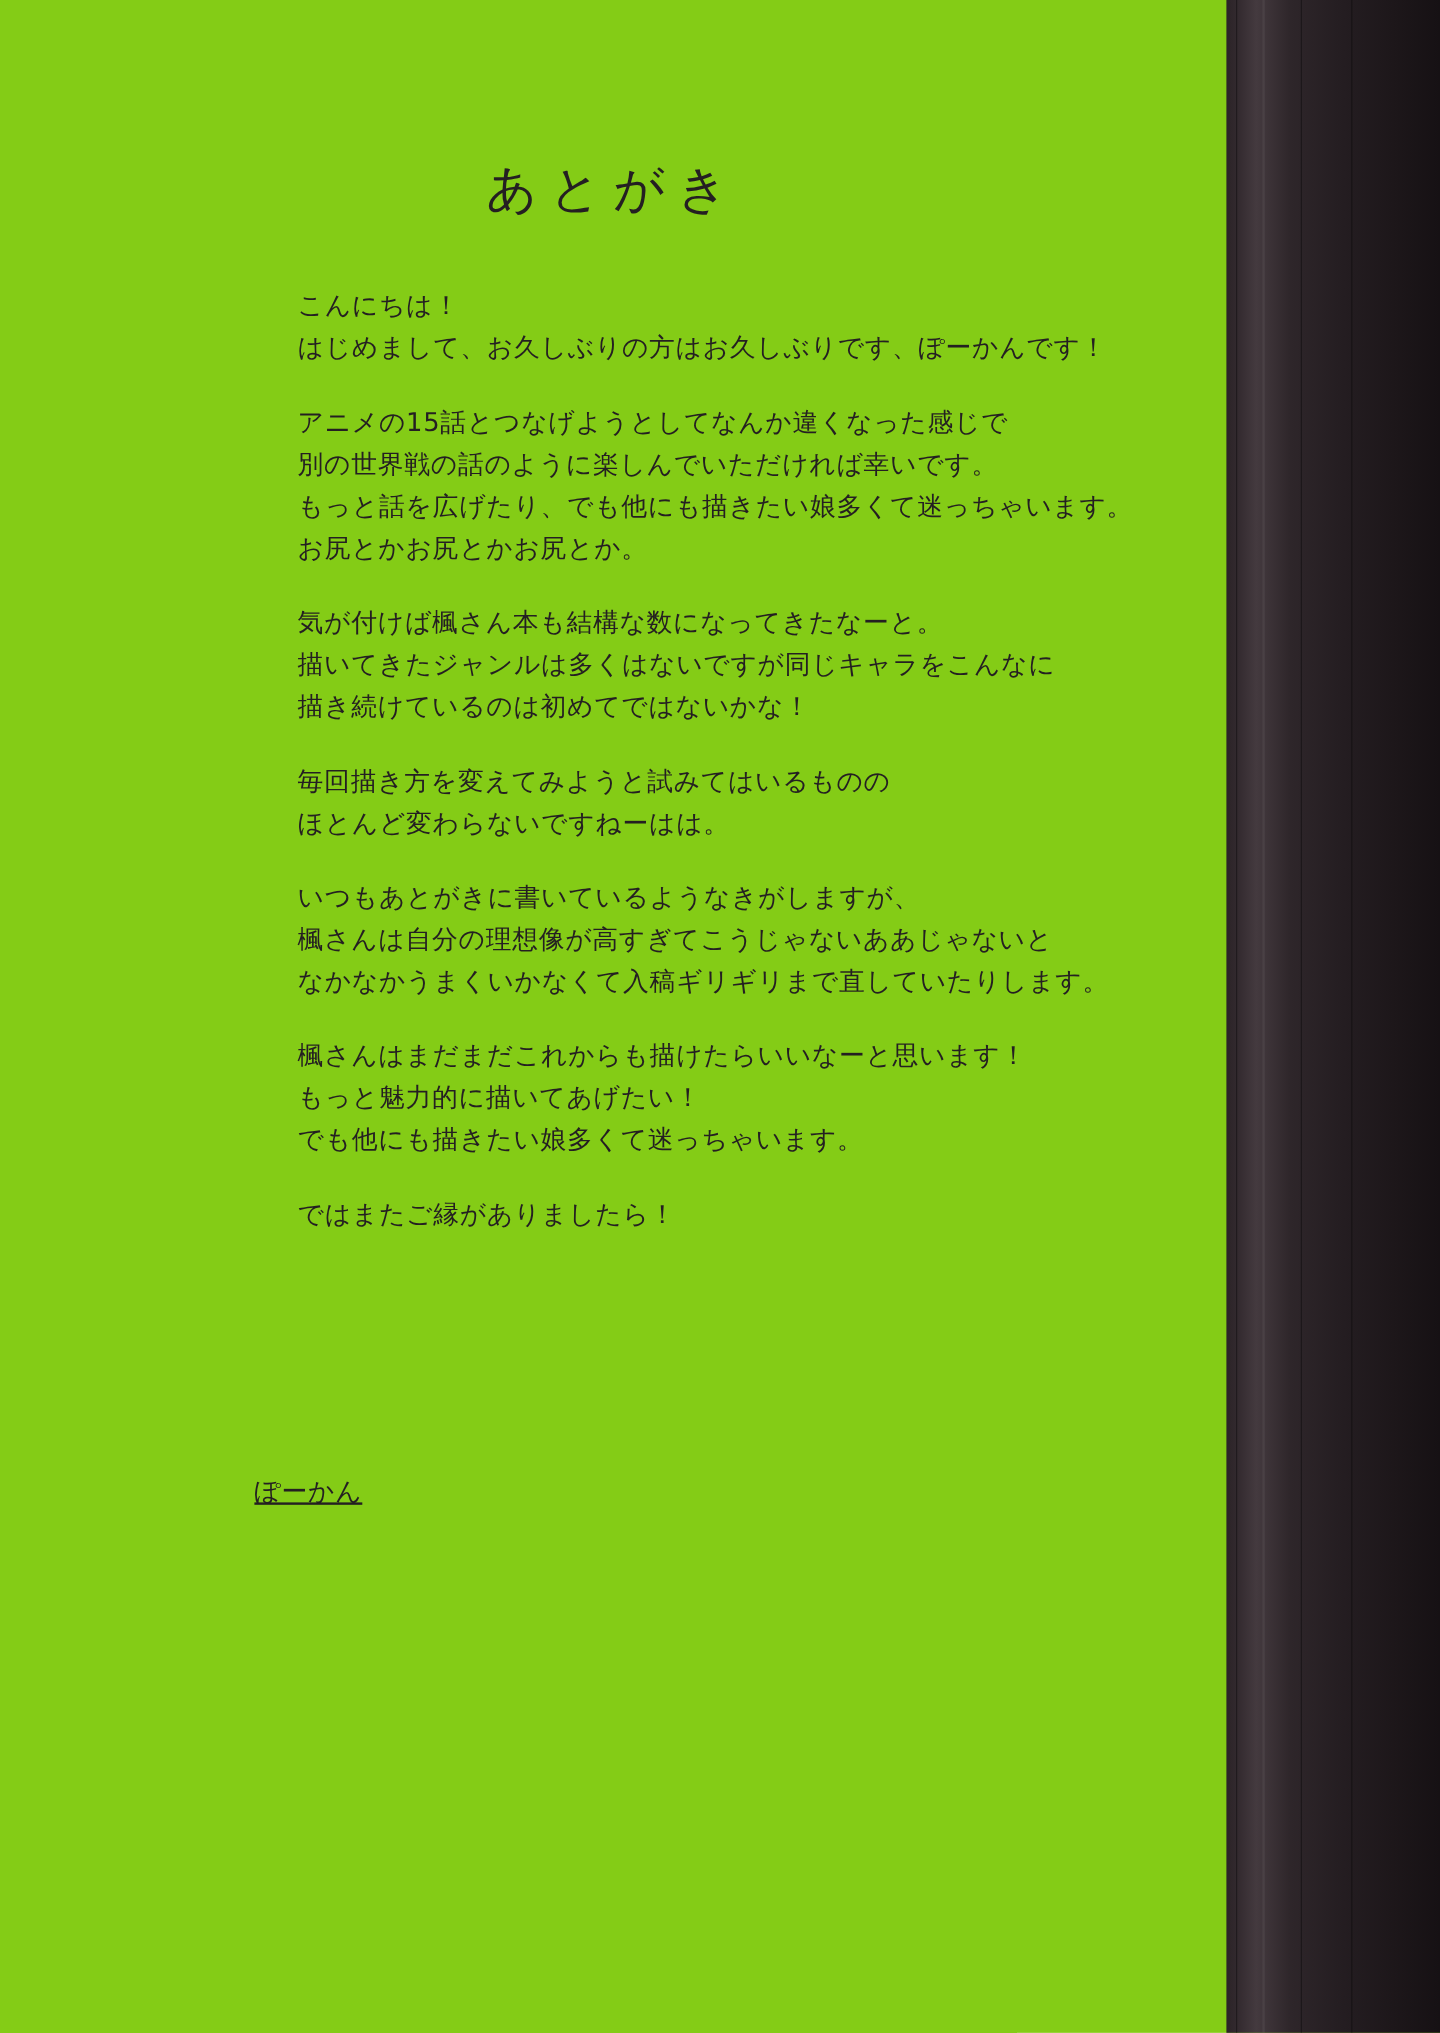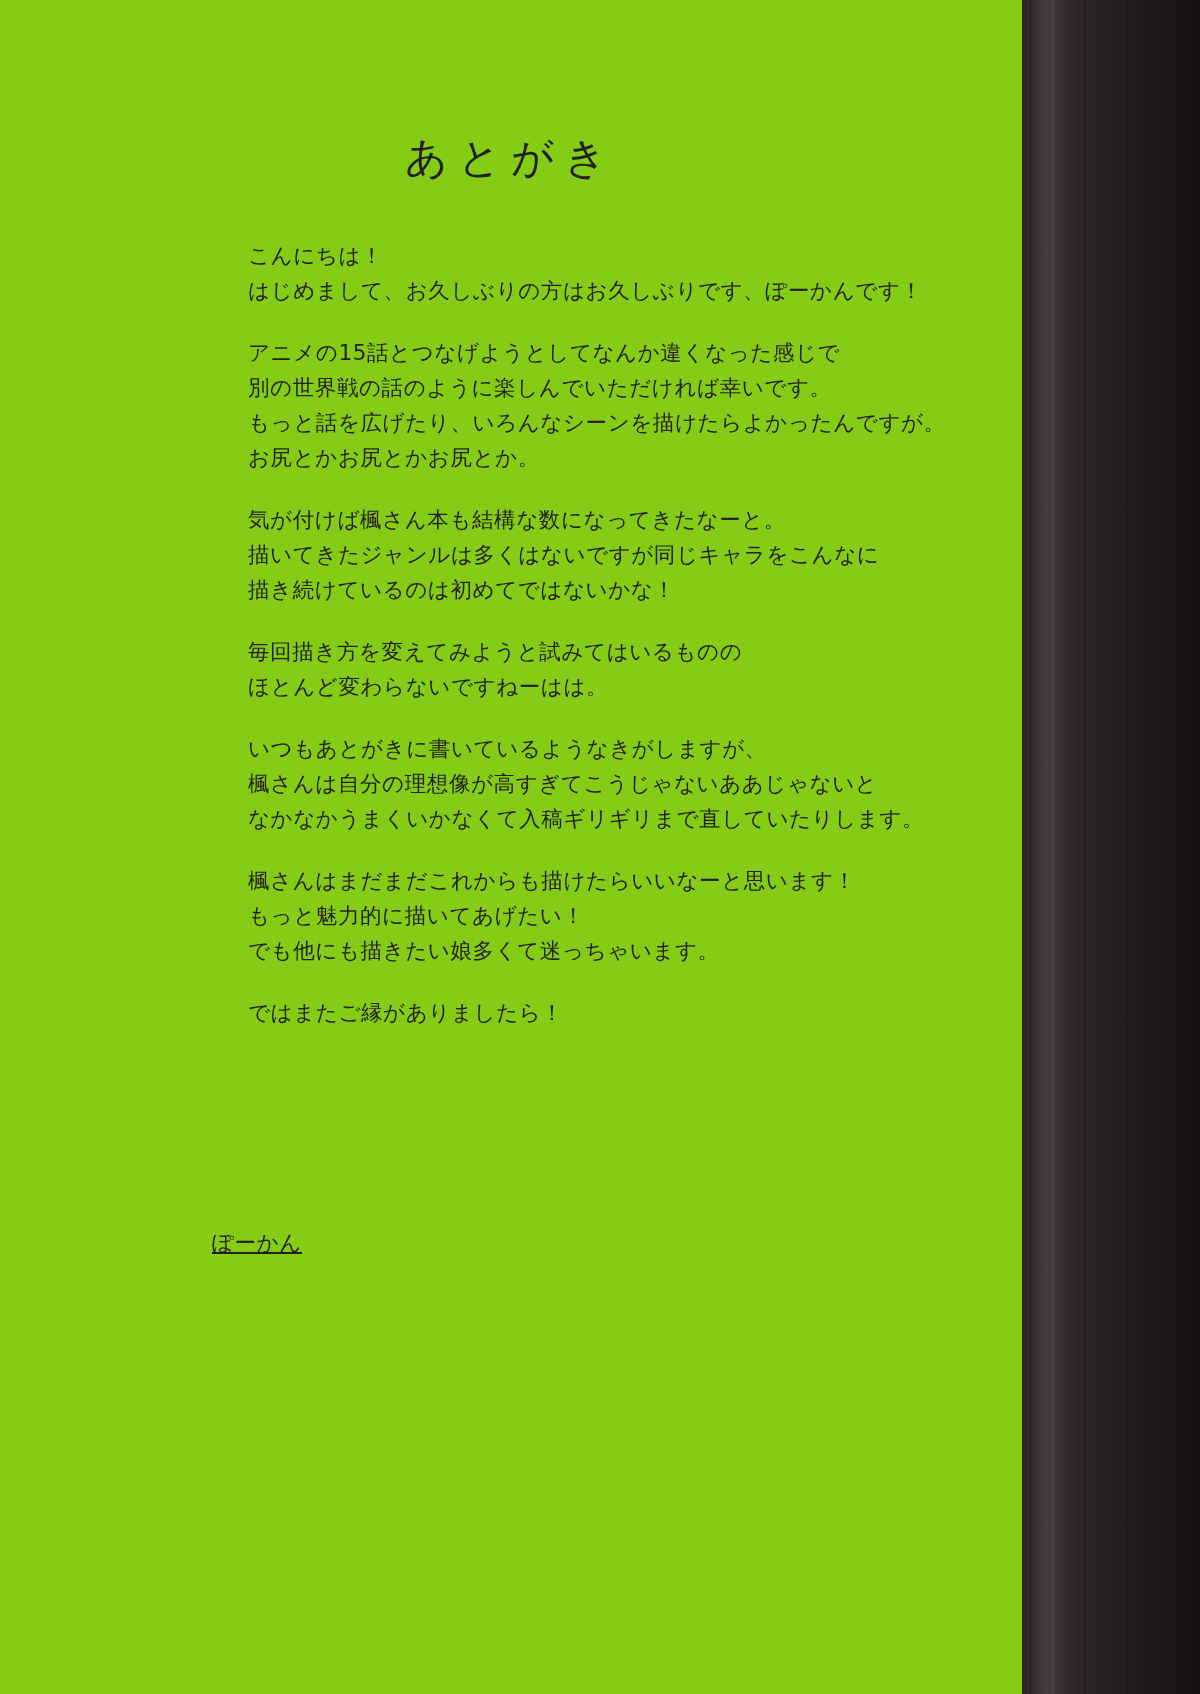--- a/index.html
+++ b/index.html
@@ -103,21 +103,21 @@
 
   <div class="content">
 
     <div class="title">あとがき</div>
 
     <div class="body-text">
       <p class="para">こんにちは！
 はじめまして、お久しぶりの方はお久しぶりです、ぽーかんです！</p>
       <p class="para">アニメの15話とつなげようとしてなんか違くなった感じで
 別の世界戦の話のように楽しんでいただければ幸いです。
-もっと話を広げたり、いろんなシーンを描けたらよかったんですが。
+もっと話を広げたり、でも他にも描きたい娘多くて迷っちゃいます。
 お尻とかお尻とかお尻とか。</p>
       <p class="para">気が付けば楓さん本も結構な数になってきたなーと。
 描いてきたジャンルは多くはないですが同じキャラをこんなに
 描き続けているのは初めてではないかな！</p>
       <p class="para">毎回描き方を変えてみようと試みてはいるものの
 ほとんど変わらないですねーはは。</p>
       <p class="para">いつもあとがきに書いているようなきがしますが、
 楓さんは自分の理想像が高すぎてこうじゃないああじゃないと
 なかなかうまくいかなくて入稿ギリギリまで直していたりします。</p>
       <p class="para">楓さんはまだまだこれからも描けたらいいなーと思います！

